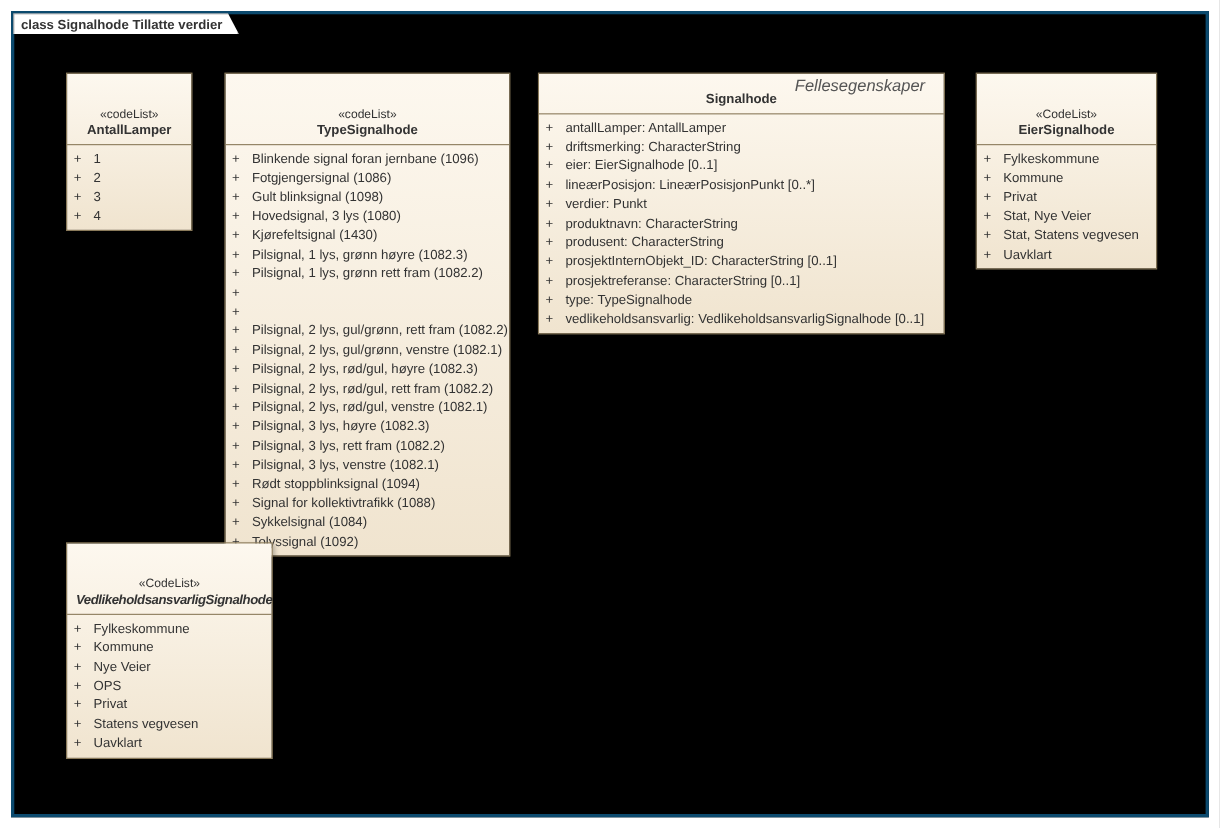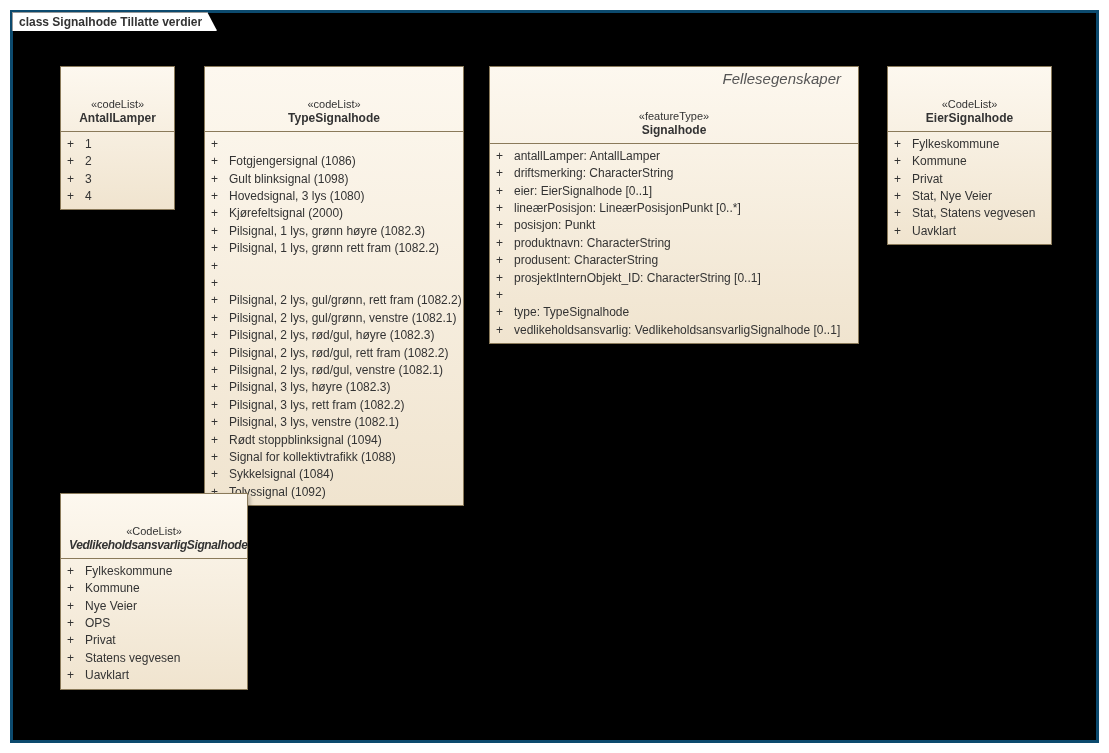--- a/index.html
+++ b/index.html
@@ -107,36 +107,37 @@
   </div>
 
   <div class="class-box" style="left:191px; top:53px; width:260px;">
     <div class="class-head">
       <div class="stereotype">«codeList»</div>
       <div class="class-name">TypeSignalhode</div>
     </div>
     <div class="class-body">
         <div class="attr-row">
           <span class="vis">+</span>
+          <span>Blinkende signal foran jernbane (1096)</span>
         </div>
         <div class="attr-row">
           <span class="vis">+</span>
           <span>Fotgjengersignal (1086)</span>
         </div>
         <div class="attr-row">
           <span class="vis">+</span>
           <span>Gult blinksignal (1098)</span>
         </div>
         <div class="attr-row">
           <span class="vis">+</span>
           <span>Hovedsignal, 3 lys (1080)</span>
         </div>
         <div class="attr-row">
           <span class="vis">+</span>
-          <span>Kjørefeltsignal (2000)</span>
+          <span>Kjørefeltsignal (1430)</span>
         </div>
         <div class="attr-row">
           <span class="vis">+</span>
           <span>Pilsignal, 1 lys, grønn høyre (1082.3)</span>
         </div>
         <div class="attr-row">
           <span class="vis">+</span>
           <span>Pilsignal, 1 lys, grønn rett fram (1082.2)</span>
         </div>
         <div class="attr-row">
@@ -192,21 +193,20 @@
         <div class="attr-row">
           <span class="vis">+</span>
           <span>Tolyssignal (1092)</span>
         </div>
       </div>
   </div>
 
   <div class="class-box" style="left:476px; top:53px; width:370px;">
     <div class="class-corner">Fellesegenskaper</div>
     <div class="class-head" style="padding-top:16px;">
-      <div class="stereotype">«featureType»</div>
       <div class="class-name">Signalhode</div>
     </div>
     <div class="class-body">
         <div class="attr-row">
           <span class="vis">+</span>
           <span>antallLamper: AntallLamper</span>
         </div>
         <div class="attr-row">
           <span class="vis">+</span>
           <span>driftsmerking: CharacterString</span>
@@ -214,36 +214,37 @@
         <div class="attr-row">
           <span class="vis">+</span>
           <span>eier: EierSignalhode [0..1]</span>
         </div>
         <div class="attr-row">
           <span class="vis">+</span>
           <span>lineærPosisjon: LineærPosisjonPunkt [0..*]</span>
         </div>
         <div class="attr-row">
           <span class="vis">+</span>
-          <span>posisjon: Punkt</span>
+          <span>verdier: Punkt</span>
         </div>
         <div class="attr-row">
           <span class="vis">+</span>
           <span>produktnavn: CharacterString</span>
         </div>
         <div class="attr-row">
           <span class="vis">+</span>
           <span>produsent: CharacterString</span>
         </div>
         <div class="attr-row">
           <span class="vis">+</span>
           <span>prosjektInternObjekt_ID: CharacterString [0..1]</span>
         </div>
         <div class="attr-row">
           <span class="vis">+</span>
+          <span>prosjektreferanse: CharacterString [0..1]</span>
         </div>
         <div class="attr-row">
           <span class="vis">+</span>
           <span>type: TypeSignalhode</span>
         </div>
         <div class="attr-row">
           <span class="vis">+</span>
           <span>vedlikeholdsansvarlig: VedlikeholdsansvarligSignalhode [0..1]</span>
         </div>
       </div>

